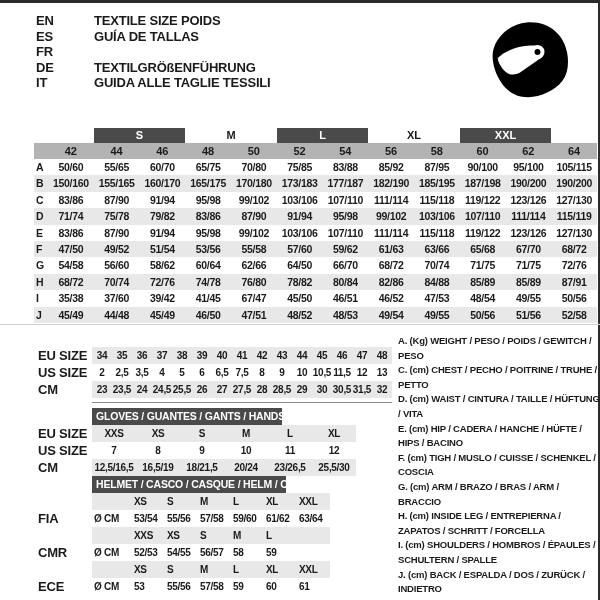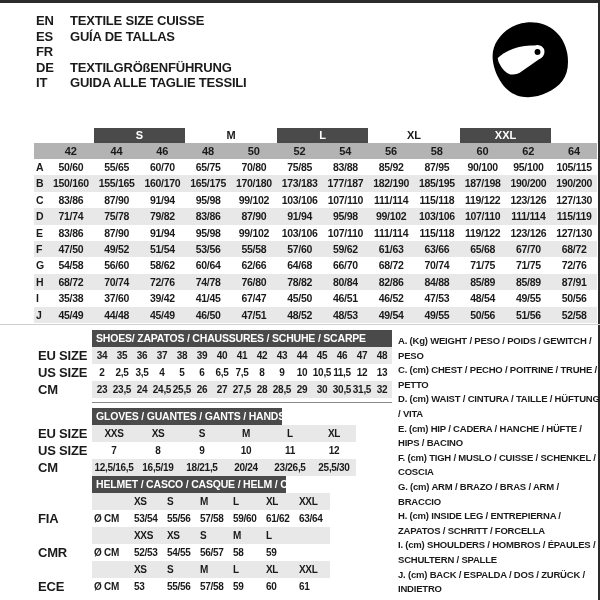--- a/index.html
+++ b/index.html
@@ -6,21 +6,21 @@
   body{
     width:600px;height:600px;position:relative;background:#ffffff;overflow:hidden;
     font-family:"Liberation Sans", sans-serif;color:#1a1a1a;
     -webkit-font-smoothing:antialiased;
   }
   .edge-top{position:absolute;left:0;top:0;width:600px;height:3px;background:#2b2b2b;}
   .edge-right{position:absolute;right:0;top:0;width:2px;height:600px;background:#2b2b2b;}
 
   
   #langs{position:absolute;left:36px;top:13px;font-size:13px;font-weight:bold;letter-spacing:-0.2px;}
-  .lang-row{display:flex;line-height:15.6px;}
+  .lang-row{display:flex;line-height:15.6px;gap:24px;}
   .lang-code{width:34px;}
   .lang-title{white-space:nowrap;}
 
   
   #helmet-icon{position:absolute;left:489px;top:16px;width:82px;height:88px;transform:rotate(-5deg);}
 
   
   #main-table{position:absolute;left:34px;top:128px;width:563px;}
   .trow{display:grid;grid-template-columns:14px repeat(12,1fr);}
   .ghead{height:15px;line-height:15px;font-size:11px;font-weight:bold;}
@@ -61,21 +61,21 @@
 </style>
 </head>
 <body>
 
 <div class="edge-top"></div>
 <div class="edge-right"></div>
 
 <div id="langs">
     <div class="lang-row">
       <div class="lang-code">EN</div>
-      <div class="lang-title">TEXTILE SIZE CUISSE</div>
+      <div class="lang-title">TEXTILE SIZE POIDS</div>
     </div>
     <div class="lang-row">
       <div class="lang-code">ES</div>
       <div class="lang-title">GUÍA DE TALLAS</div>
     </div>
     <div class="lang-row">
       <div class="lang-code">FR</div>
     </div>
     <div class="lang-row">
       <div class="lang-code">DE</div>
@@ -207,21 +207,21 @@
       <div class="cell">67/70</div>
       <div class="cell">68/72</div>
     </div>
     <div class="trow drow">
       <div class="lcell">G</div>
       <div class="cell">54/58</div>
       <div class="cell">56/60</div>
       <div class="cell">58/62</div>
       <div class="cell">60/64</div>
       <div class="cell">62/66</div>
-      <div class="cell">64/68</div>
+      <div class="cell">64/50</div>
       <div class="cell">66/70</div>
       <div class="cell">68/72</div>
       <div class="cell">70/74</div>
       <div class="cell">71/75</div>
       <div class="cell">71/75</div>
       <div class="cell">72/76</div>
     </div>
     <div class="trow drow shaded">
       <div class="lcell">H</div>
       <div class="cell">68/72</div>
@@ -269,21 +269,20 @@
     </div>
   </div>
 
 <div id="divider-main" class="divider"></div>
 <div id="divider-shoes" class="divider"></div>
 <div id="divider-gloves" class="divider"></div>
 
 <div id="shoes-table" class="subtable">
     <div class="srow">
       <div class="rowlabel"></div>
-      <div class="tbar" style="grid-column: 2 / 17;">SHOES/ ZAPATOS / CHAUSSURES / SCHUHE / SCARPE</div>
     </div>
     <div class="srow">
       <div class="rowlabel">EU SIZE</div>
       <div class="scell shadecell">34</div>
       <div class="scell shadecell">35</div>
       <div class="scell shadecell">36</div>
       <div class="scell shadecell">37</div>
       <div class="scell shadecell">38</div>
       <div class="scell shadecell">39</div>
       <div class="scell shadecell">40</div>

